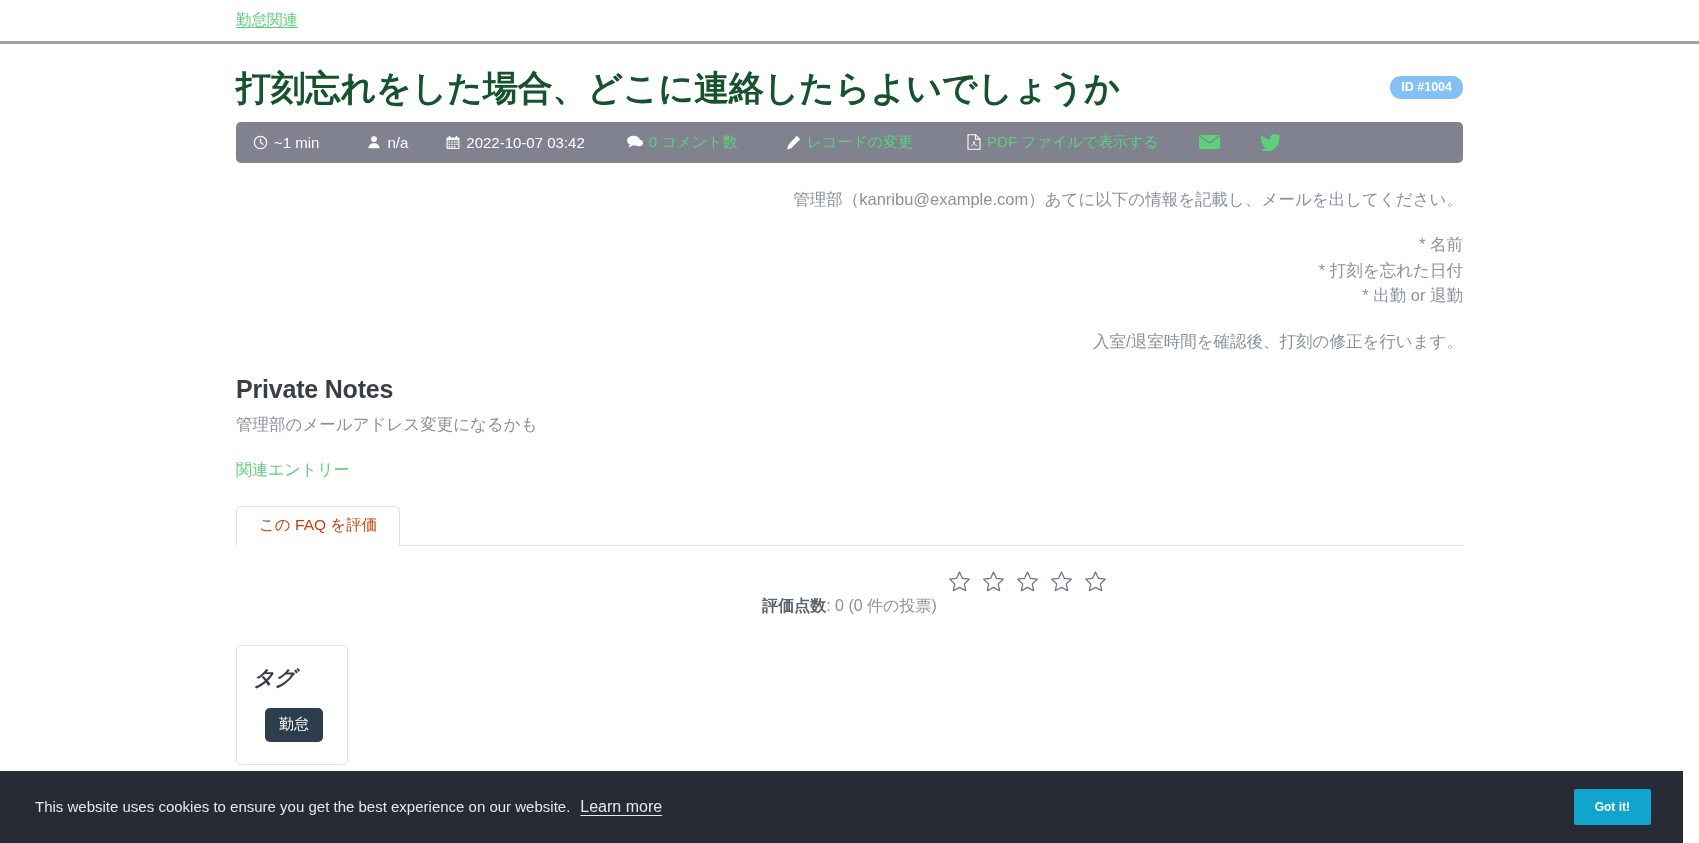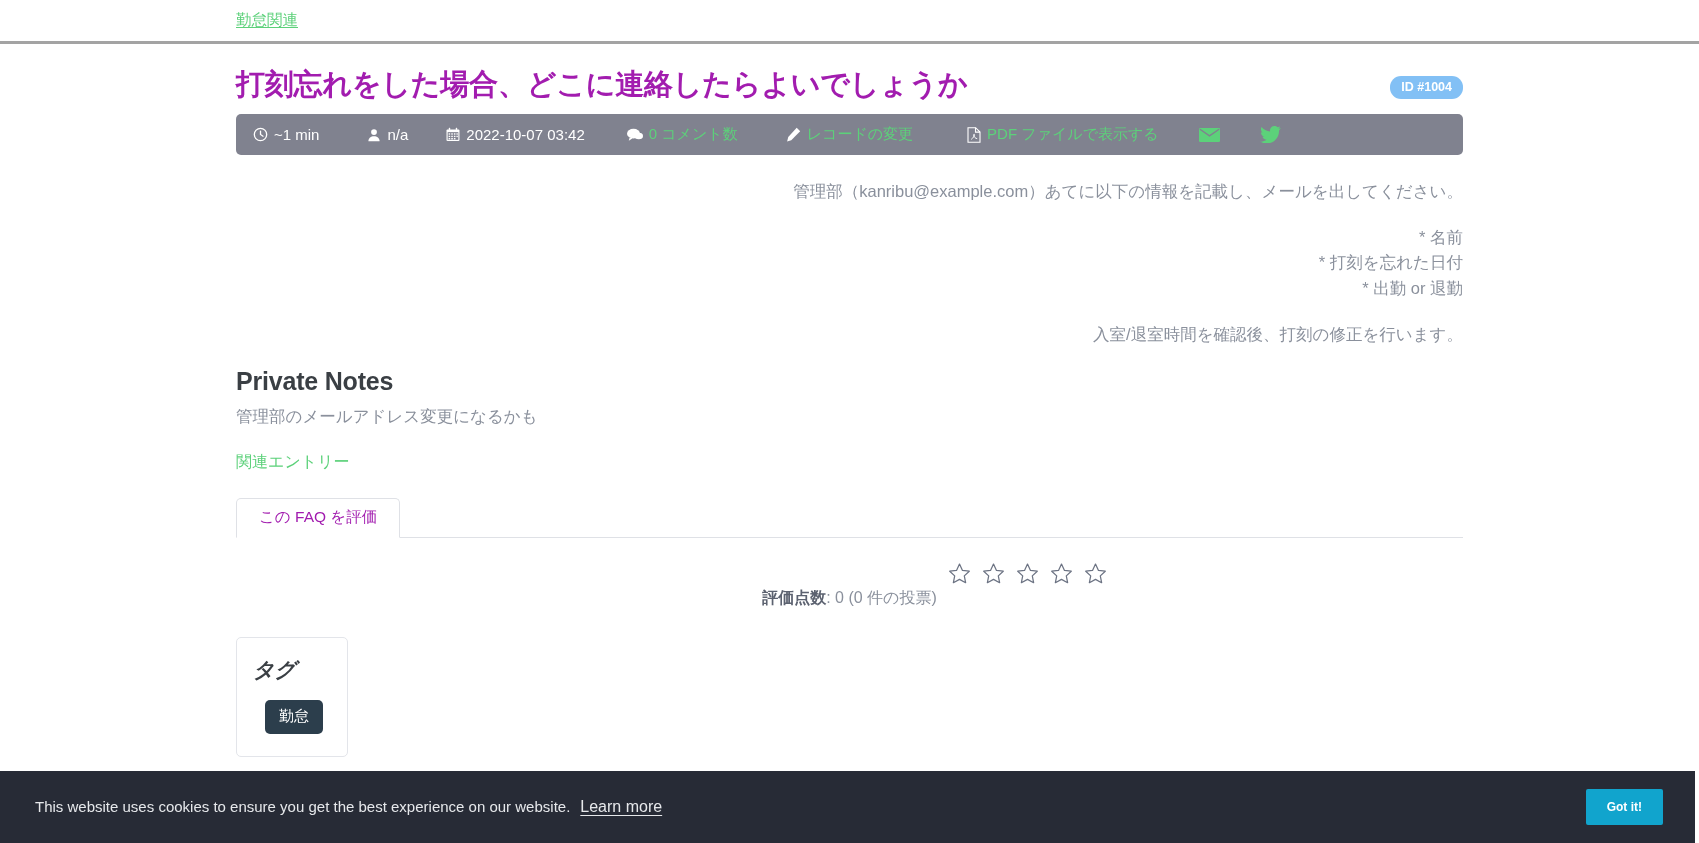--- a/index.html
+++ b/index.html
@@ -38,23 +38,23 @@
   }
 
   
   .title-row {
     display: flex;
     align-items: flex-start;
     justify-content: space-between;
     padding-top: 22px;
   }
   .page-title {
-    font-size: 29px;
+    font-size: 35px;
     font-weight: bold;
-    color: #a21caf;
+    color: #14532d;
     margin: 0;
     line-height: 1.25;
     letter-spacing: -0.2px;
   }
   .id-badge {
     background: #82c0f5;
     color: #ffffff;
     font-size: 12.5px;
     font-weight: bold;
     border-radius: 11px;
@@ -136,21 +136,21 @@
   }
   .tab {
     position: absolute;
     left: 0; bottom: -1px;
     border: 1px solid #dfe1e6;
     border-bottom: 1px solid #ffffff;
     border-radius: 5px 5px 0 0;
     background: #ffffff;
     padding: 8px 22px 9px 22px;
     font-size: 15.5px;
-    color: #a21caf;
+    color: #c2410c;
     cursor: pointer;
     white-space: nowrap;
   }
 
   
   .rating-row {
     display: flex;
     align-items: center;
     justify-content: space-between;
     padding-top: 24px;
@@ -195,21 +195,21 @@
     font-size: 15px;
     border-radius: 5px;
     padding: 7px 14px 8px 14px;
     margin-left: 14px;
     cursor: pointer;
   }
 
   
   .cookie-bar {
     position: absolute;
-    left: 0; right: 4px; bottom: 0;
+    left: 0; right: 16px; bottom: 0;
     height: 72px;
     background: #272b36;
     display: flex;
     align-items: center;
     justify-content: space-between;
     padding: 0 32px 0 35px;
   }
   .cookie-text {
     color: #e6e8eb;
     font-size: 15px;

